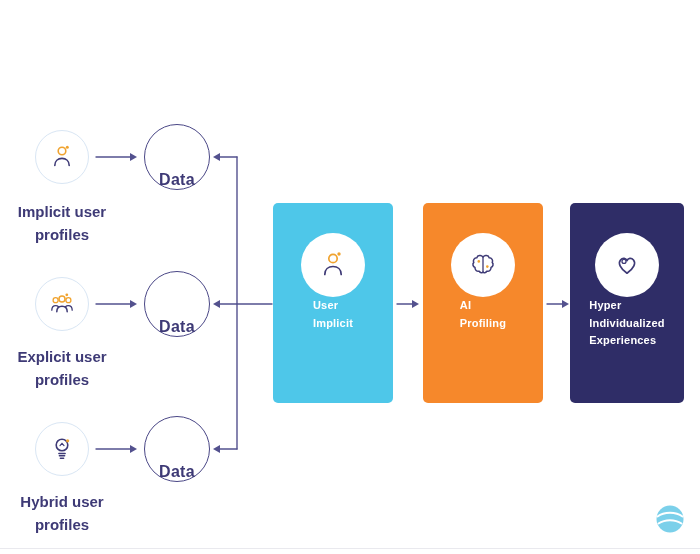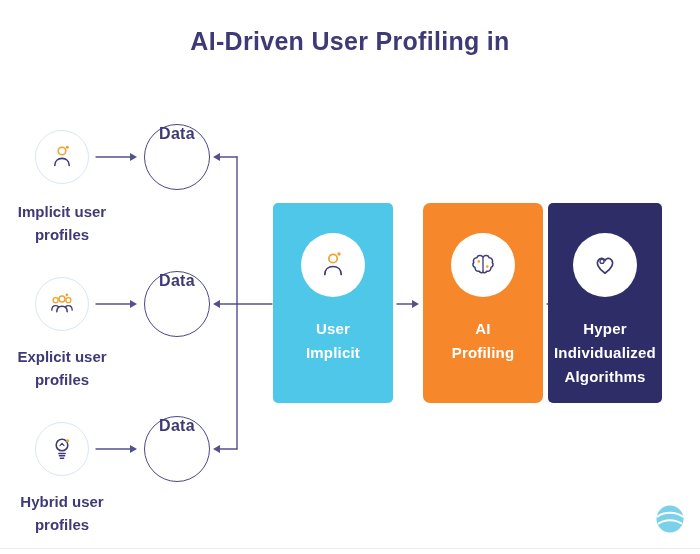--- a/index.html
+++ b/index.html
@@ -13,55 +13,54 @@
   }
   .src-circle {
     position:absolute; left:35px; width:54px; height:54px; box-sizing:border-box;
     border:1px solid #D9E6F4; border-radius:50%; background:#fff;
     display:flex; align-items:center; justify-content:center;
   }
   .src-circle.r1 { top:130px; } .src-circle.r2 { top:277px; } .src-circle.r3 { top:422px; }
   .data-circle {
     position:absolute; left:144px; width:66px; height:66px; box-sizing:border-box;
     border:1.5px solid #4A4786; border-radius:50%; background:#fff;
-    display:flex; align-items:flex-start; justify-content:center;
+    display:flex; align-items:flex-end; justify-content:center;
     color:#3E3A76; font-size:16px; font-weight:700; letter-spacing:.3px;
   }
   .data-circle.r1 { top:124px; } .data-circle.r2 { top:271px; } .data-circle.r3 { top:416px; }
   .src-label {
     position:absolute; left:-10px; width:144px; text-align:center;
     color:#3E3A76; font-size:15px; font-weight:700; line-height:1.55;
   }
   .src-label.r1 { top:200px; } .src-label.r2 { top:345px; } .src-label.r3 { top:490px; }
   .stage {
     position:absolute; top:203px; height:200px; border-radius:5px;
     display:flex; flex-direction:column; align-items:center;
   }
   .stage-cyan   { left:273px; width:120px; background:#4EC7E9; }
-  .stage-orange { left:423px; width:120px; background:#F6882B;border-radius:7px; }
-  .stage-navy   { left:548px; width:114px; background:#2F2D67; }
+  .stage-orange { left:423px; width:120px; background:#F6882B; }
+  .stage-navy   { left:570px; width:114px; background:#2F2D67; }
   .stage-circle {
     margin-top:30px; width:64px; height:64px; background:#fff; border-radius:50%;
     display:flex; align-items:center; justify-content:center;
   }
   .stage-label {
-    margin-top:20px; color:#fff; text-align:center;
-    font-size:15px; font-weight:700; line-height:1.6; letter-spacing:.2px;
+    color:#fff; text-align:left;
+    font-size:11px; font-weight:700; line-height:1.6; letter-spacing:.2px;
   }
   .connectors { position:absolute; left:0; top:0; pointer-events:none; }
   .logo-wrap { position:absolute; left:651px; top:500px; }
   .footer-line { position:absolute; left:0; top:548px; width:700px; height:1px; background:#E9E9EE; }
 </style>
 </head>
 <body>
 
 <div class="canvas">
 
   <div class="title">
-    <div>AI-Driven User Profiling in</div>
   </div>
 
   <svg class="connectors" width="700" height="554" viewBox="0 0 700 554">
     <g stroke="#53518E" stroke-width="1.4" stroke-linecap="round" fill="none">
 
       <line x1="96" y1="157" x2="130" y2="157"></line>
       <line x1="96" y1="304" x2="130" y2="304"></line>
       <line x1="96" y1="449" x2="130" y2="449"></line>
 
       <line x1="219" y1="157" x2="237" y2="157"></line>
@@ -172,21 +171,21 @@
   <div class="stage stage-navy">
     <div class="stage-circle">
       <svg width="34" height="34" viewBox="0 0 34 34">
         <path d="M17 25.2 C9.8 20 8 15 10.5 12 C12.6 9.5 16.1 10.1 17 12.7 C17.9 10.1 21.4 9.5 23.5 12 C26 15 24.2 20 17 25.2 Z" fill="none" stroke="#3E3A76" stroke-width="1.7" stroke-linejoin="round"></path>
         <circle cx="14" cy="13.4" r="2" fill="#ffffff" stroke="#3E3A76" stroke-width="1.3"></circle>
       </svg>
     </div>
     <div class="stage-label">
       <div>Hyper</div>
       <div>Individualized</div>
-      <div>Algorithms</div>
+      <div>Experiences</div>
     </div>
   </div>
 
   <div class="logo-wrap">
     <svg width="38" height="38" viewBox="0 0 38 38">
       <circle cx="19" cy="19" r="13.5" fill="#7BD0EA"></circle>
       <path d="M6.5 16.5 C13 11.5 25 11.5 31.5 16.5" stroke="#ffffff" stroke-width="2" fill="none" stroke-linecap="round"></path>
       <path d="M7.5 23.5 C14 19 24 19 30.5 23.5" stroke="#ffffff" stroke-width="2" fill="none" stroke-linecap="round"></path>
     </svg>
   </div>

